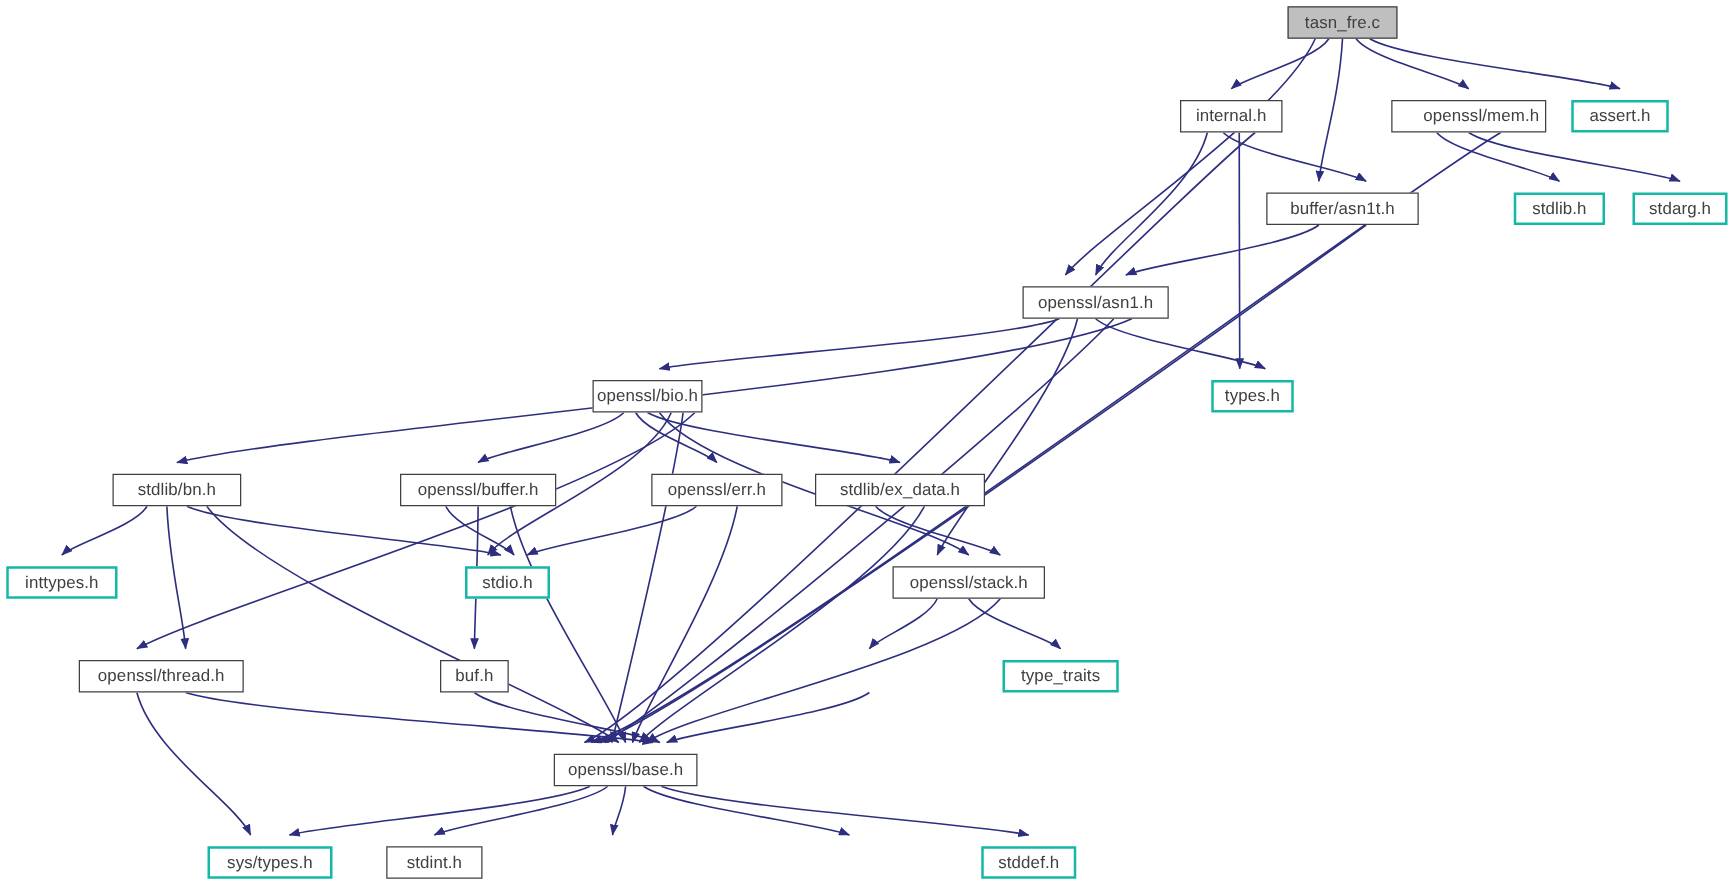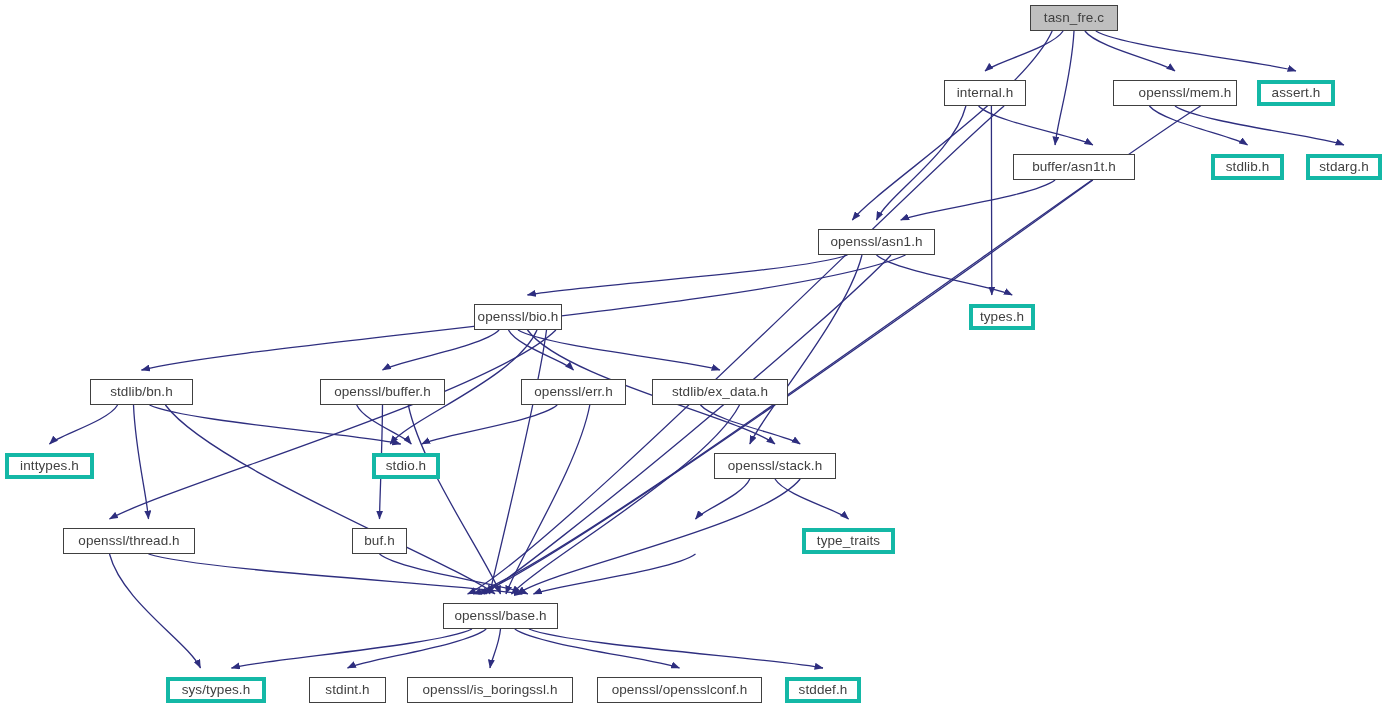--- a/index.html
+++ b/index.html
@@ -23,21 +23,21 @@
     line-height:1;
     color:#404040;
     background:#ffffff;
     white-space:nowrap;
     letter-spacing:0.1px;
     z-index:5;
   }
   
   .node.doc{ border:1.6px solid #404040; }
   
-  .node.sys{ border:4px solid #14b8a6;text-align:center; }
+  .node.sys{ border:2px solid #14b8a6;text-align:center; }
   
   .node.root{ border:1.6px solid #404040; background:#bfbfbf; }
   .node span{pointer-events:none;}
 </style>
 </head>
 <body>
 
 <div id="graph">
   <svg id="edges" xmlns="http://www.w3.org/2000/svg">
       <defs>
@@ -157,22 +157,16 @@
     </div>
     <div class="node doc" style="left: 443px; top: 603px; width: 115px;">
       <span>openssl/base.h</span>
     </div>
     <div class="node sys" style="left: 166px; top: 677px; width: 100px;">
       <span>sys/types.h</span>
     </div>
     <div class="node doc" style="left: 309px; top: 677px; width: 77px;">
       <span>stdint.h</span>
     </div>
-    <div class="node doc" style="left: 407px; top: 677px; width: 166px;">
-      <span>openssl/is_boringssl.h</span>
-    </div>
-    <div class="node doc" style="left: 597px; top: 677px; width: 165px;">
-      <span>openssl/opensslconf.h</span>
-    </div>
     <div class="node sys" style="left: 785px; top: 677px; width: 76px;">
       <span>stddef.h</span>
     </div>
   </div>
 
 </body></html>

